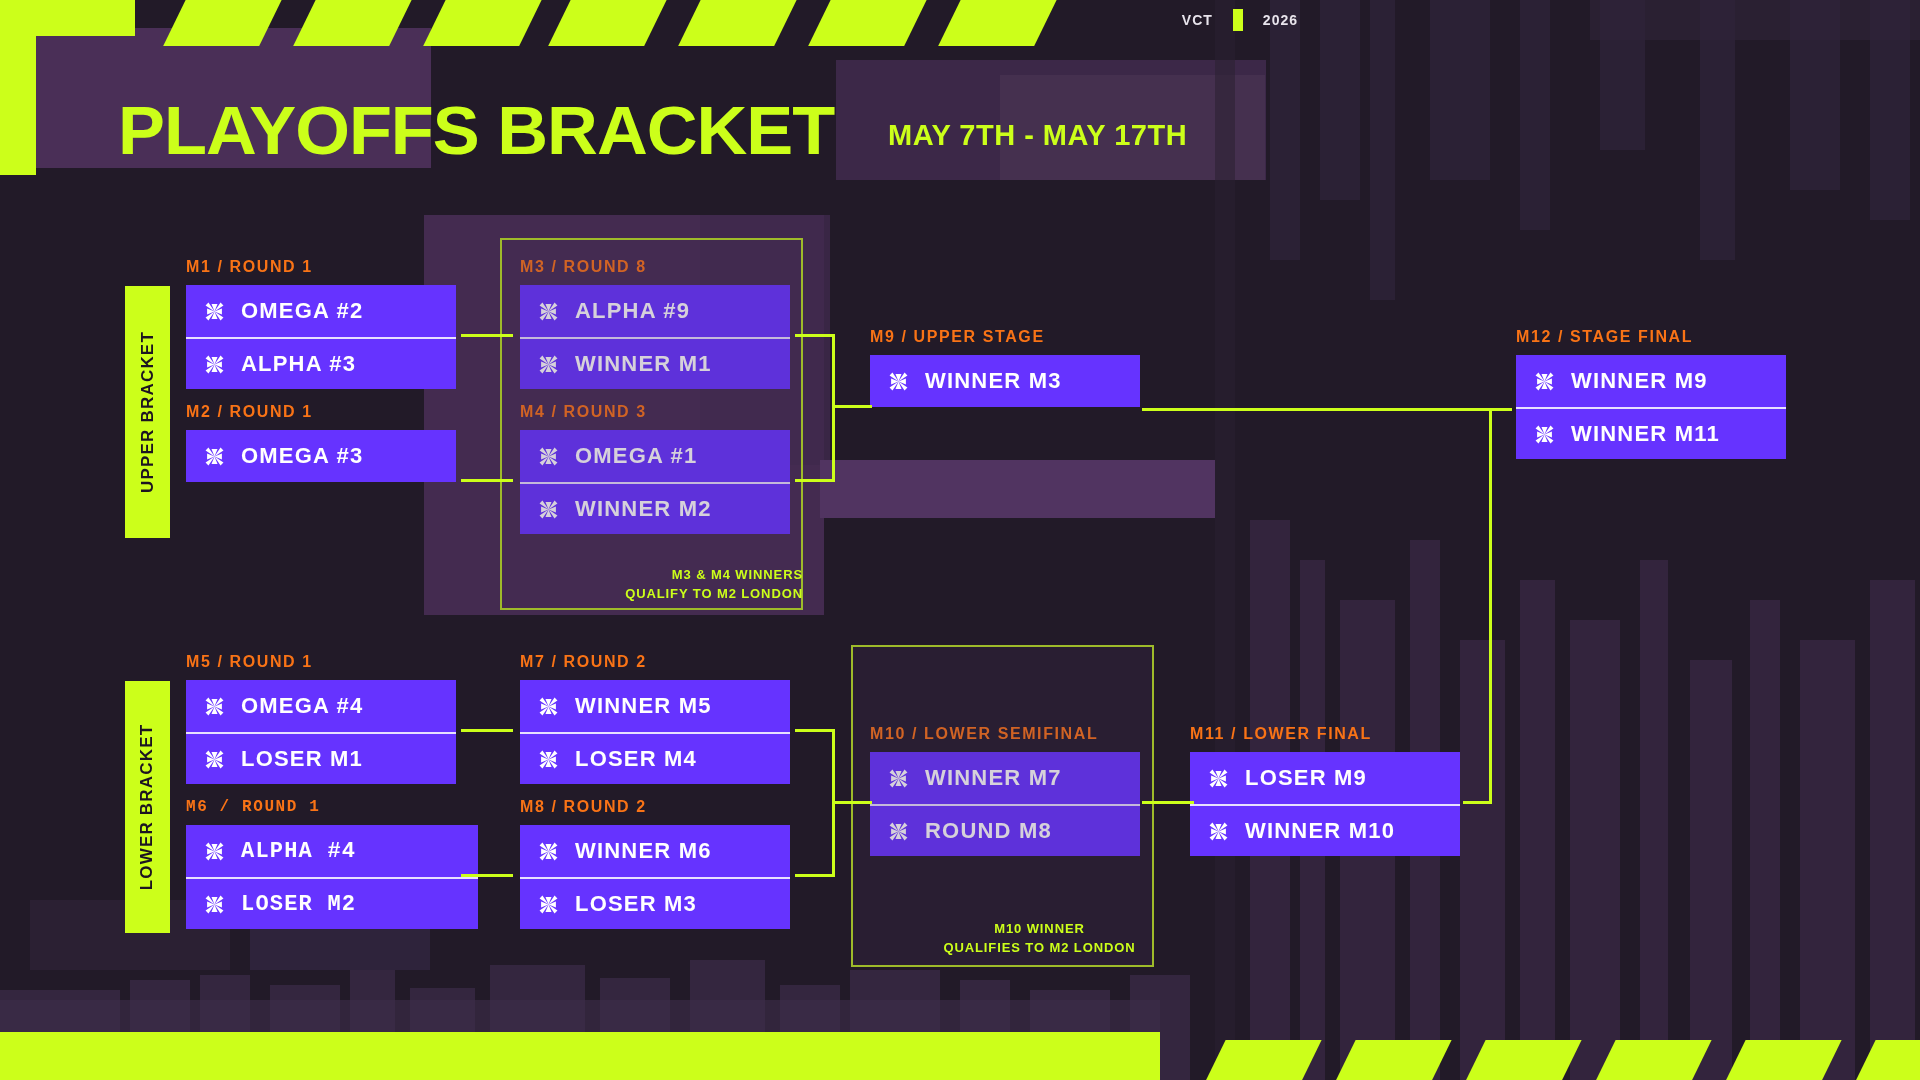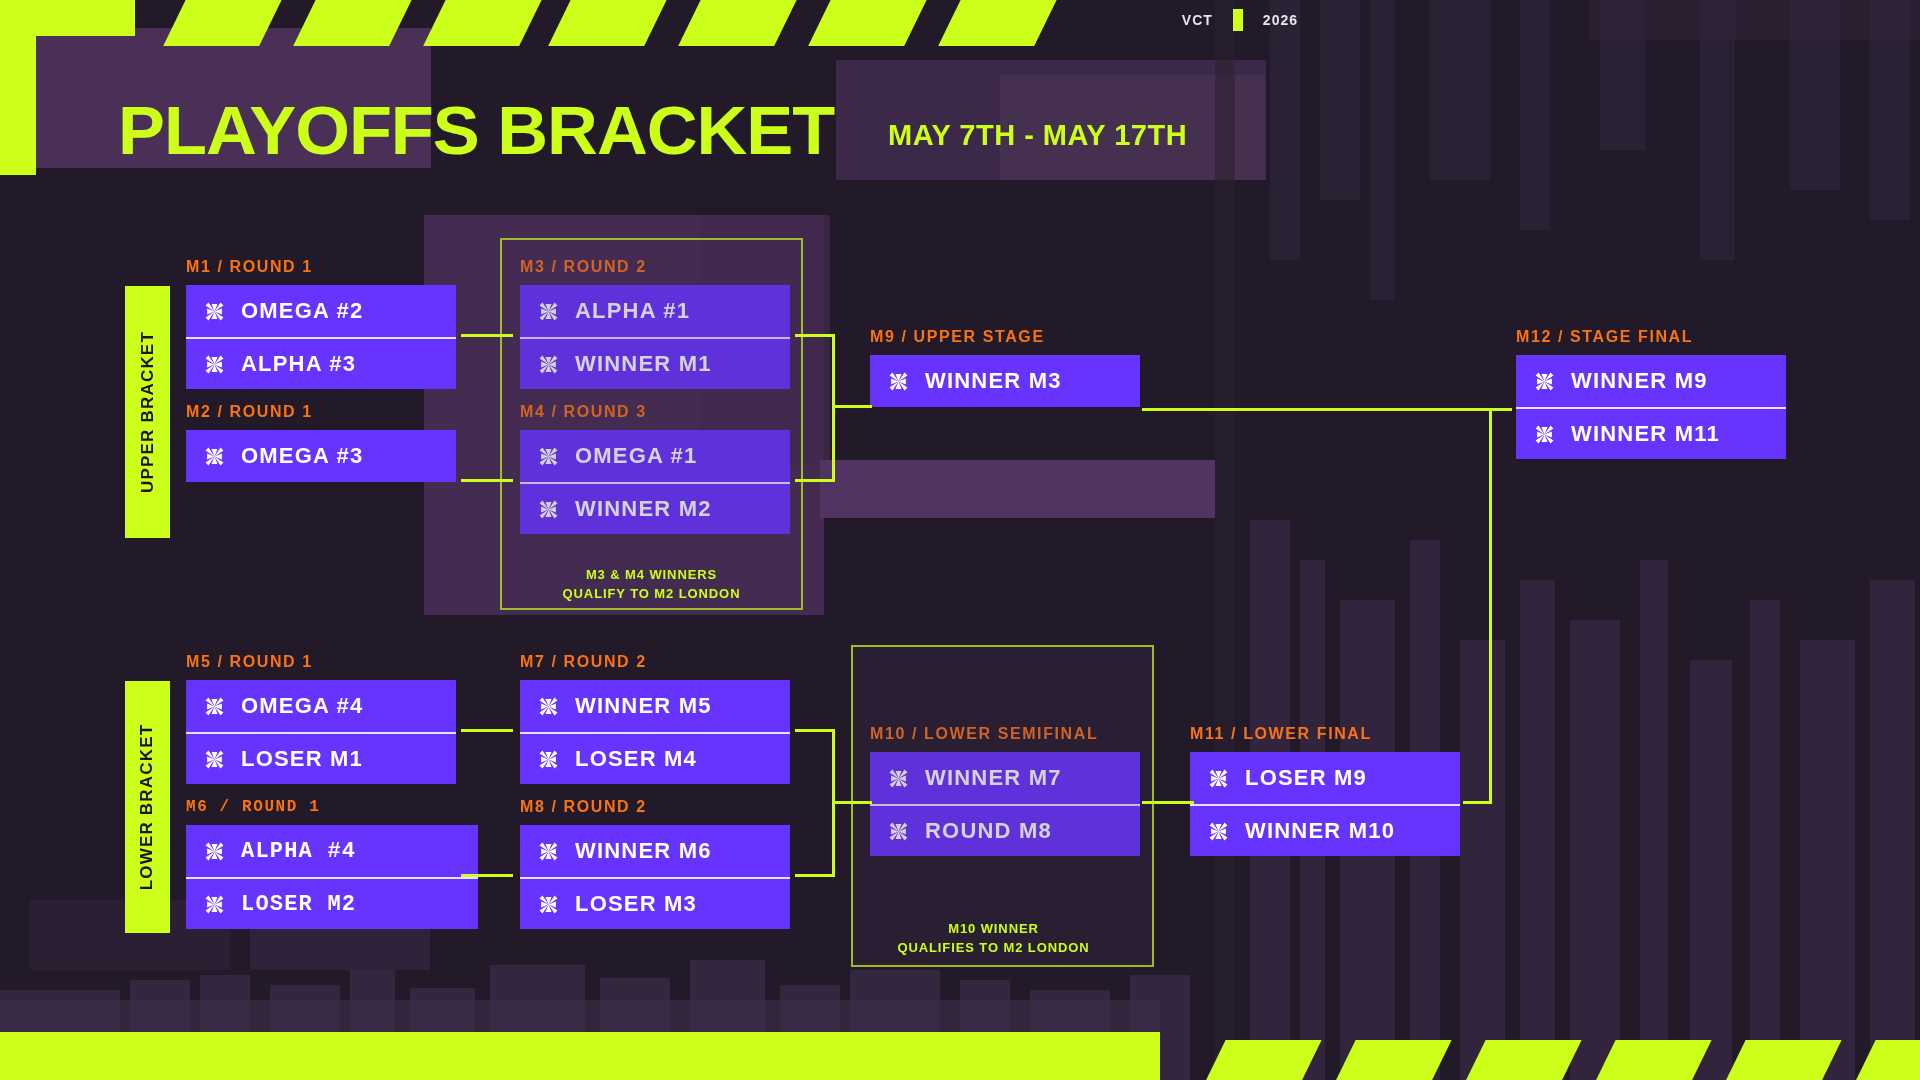--- a/index.html
+++ b/index.html
@@ -185,28 +185,28 @@
         <div class="team">
           <svg class="pin" viewBox="0 0 24 24" aria-hidden="true">
     <path fill="#fff" d="M12 12 3.4 6.2 6.2 3.4 12 12zM12 12 17.8 3.4 20.6 6.2 12 12zM12 12 20.6 17.8 17.8 20.6 12 12zM12 12 6.2 20.6 3.4 17.8 12 12z"></path>
     <path fill="#fff" d="M12 12 4.9 9.1 4.9 14.9zM12 12 9.1 4.9 14.9 4.9zM12 12 19.1 14.9 19.1 9.1zM12 12 14.9 19.1 9.1 19.1z"></path>
   </svg>
           <span class="team-name">OMEGA #3</span>
         </div>
       </div>
     </div>
     <div class="match" style="left: 520px; top: 258px; width: 270px;">
-      <div class="m-label">M3 / ROUND 2</div>
-      <div class="m-box">
-        <div class="team">
-          <svg class="pin" viewBox="0 0 24 24" aria-hidden="true">
-    <path fill="#fff" d="M12 12 3.4 6.2 6.2 3.4 12 12zM12 12 17.8 3.4 20.6 6.2 12 12zM12 12 20.6 17.8 17.8 20.6 12 12zM12 12 6.2 20.6 3.4 17.8 12 12z"></path>
-    <path fill="#fff" d="M12 12 4.9 9.1 4.9 14.9zM12 12 9.1 4.9 14.9 4.9zM12 12 19.1 14.9 19.1 9.1zM12 12 14.9 19.1 9.1 19.1z"></path>
-  </svg>
-          <span class="team-name">ALPHA #1</span>
+      <div class="m-label">M3 / ROUND 8</div>
+      <div class="m-box">
+        <div class="team">
+          <svg class="pin" viewBox="0 0 24 24" aria-hidden="true">
+    <path fill="#fff" d="M12 12 3.4 6.2 6.2 3.4 12 12zM12 12 17.8 3.4 20.6 6.2 12 12zM12 12 20.6 17.8 17.8 20.6 12 12zM12 12 6.2 20.6 3.4 17.8 12 12z"></path>
+    <path fill="#fff" d="M12 12 4.9 9.1 4.9 14.9zM12 12 9.1 4.9 14.9 4.9zM12 12 19.1 14.9 19.1 9.1zM12 12 14.9 19.1 9.1 19.1z"></path>
+  </svg>
+          <span class="team-name">ALPHA #9</span>
         </div>
         <div class="team">
           <svg class="pin" viewBox="0 0 24 24" aria-hidden="true">
     <path fill="#fff" d="M12 12 3.4 6.2 6.2 3.4 12 12zM12 12 17.8 3.4 20.6 6.2 12 12zM12 12 20.6 17.8 17.8 20.6 12 12zM12 12 6.2 20.6 3.4 17.8 12 12z"></path>
     <path fill="#fff" d="M12 12 4.9 9.1 4.9 14.9zM12 12 9.1 4.9 14.9 4.9zM12 12 19.1 14.9 19.1 9.1zM12 12 14.9 19.1 9.1 19.1z"></path>
   </svg>
           <span class="team-name">WINNER M1</span>
         </div>
       </div>
     </div>
@@ -374,26 +374,26 @@
         </div>
       </div>
     </div>
     <div class="side-tab" style="left: 125px; top: 286px; height: 252px;">
       <span>UPPER BRACKET</span>
     </div>
     <div class="side-tab" style="left: 125px; top: 681px; height: 252px;">
       <span>LOWER BRACKET</span>
     </div>
     <div class="qbox" style="left: 500px; top: 238px; width: 303px; height: 372px;"></div>
-    <div class="qcap" style="left: 500px; top: 566px; width: 303px;">
+    <div class="qcap" style="left: 500px; top: 566px; width: 303px; text-align: right;">
       <div>M3 &amp; M4 WINNERS</div>
       <div>QUALIFY TO M2 LONDON</div>
     </div>
     <div class="qbox" style="left: 851px; top: 645px; width: 303px; height: 322px;"></div>
-    <div class="qcap" style="left: 842px; top: 920px; width: 303px;">
+    <div class="qcap" style="left: 888px; top: 920px; width: 303px;">
       <div>M10 WINNER</div>
       <div>QUALIFIES TO M2 LONDON</div>
     </div>
     <div class="conn h" style="left: 461px; top: 334px; width: 52px; height: 3px;"></div>
     <div class="conn h" style="left: 461px; top: 479px; width: 52px; height: 3px;"></div>
     <div class="conn h" style="left: 795px; top: 334px; width: 40px; height: 3px;"></div>
     <div class="conn h" style="left: 795px; top: 479px; width: 40px; height: 3px;"></div>
     <div class="conn v" style="left: 832px; top: 334px; width: 3px; height: 148px;"></div>
     <div class="conn h" style="left: 832px; top: 405px; width: 40px; height: 3px;"></div>
     <div class="conn h" style="left: 1142px; top: 408px; width: 370px; height: 3px;"></div>

